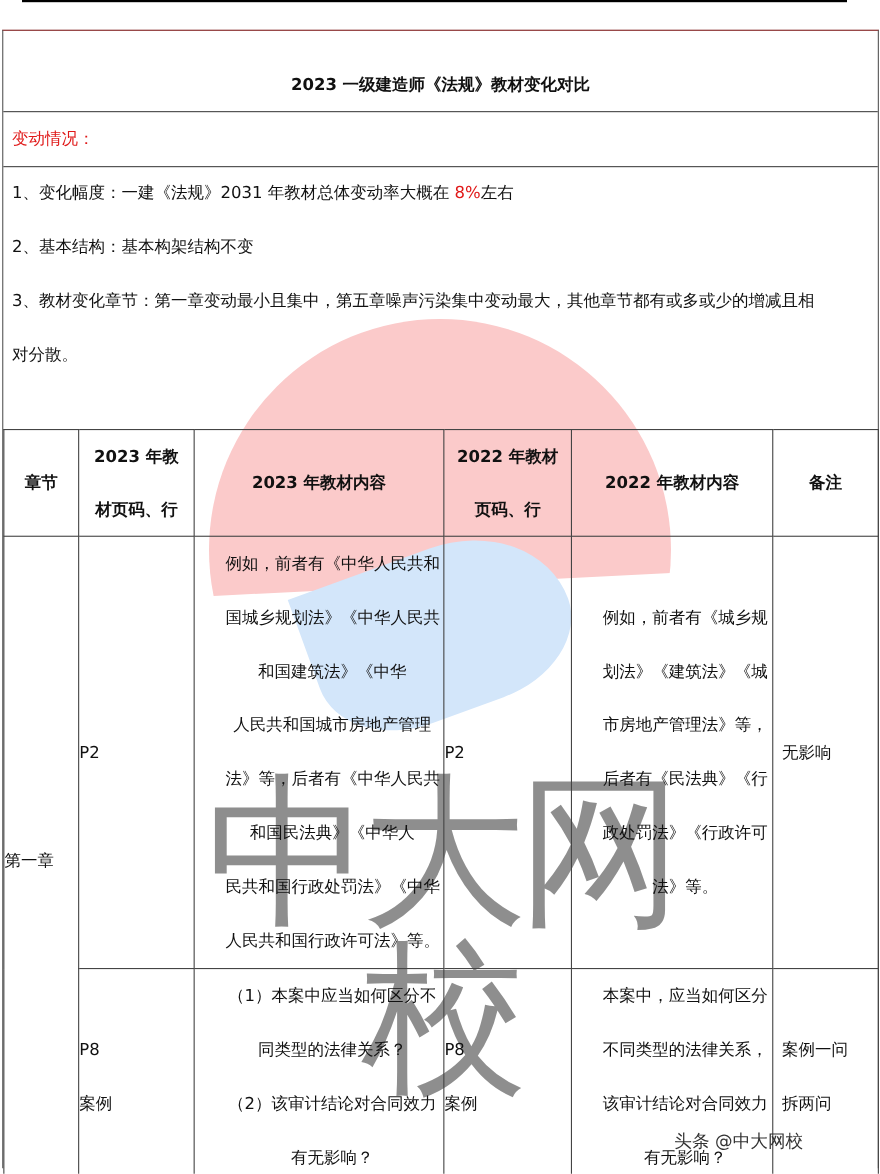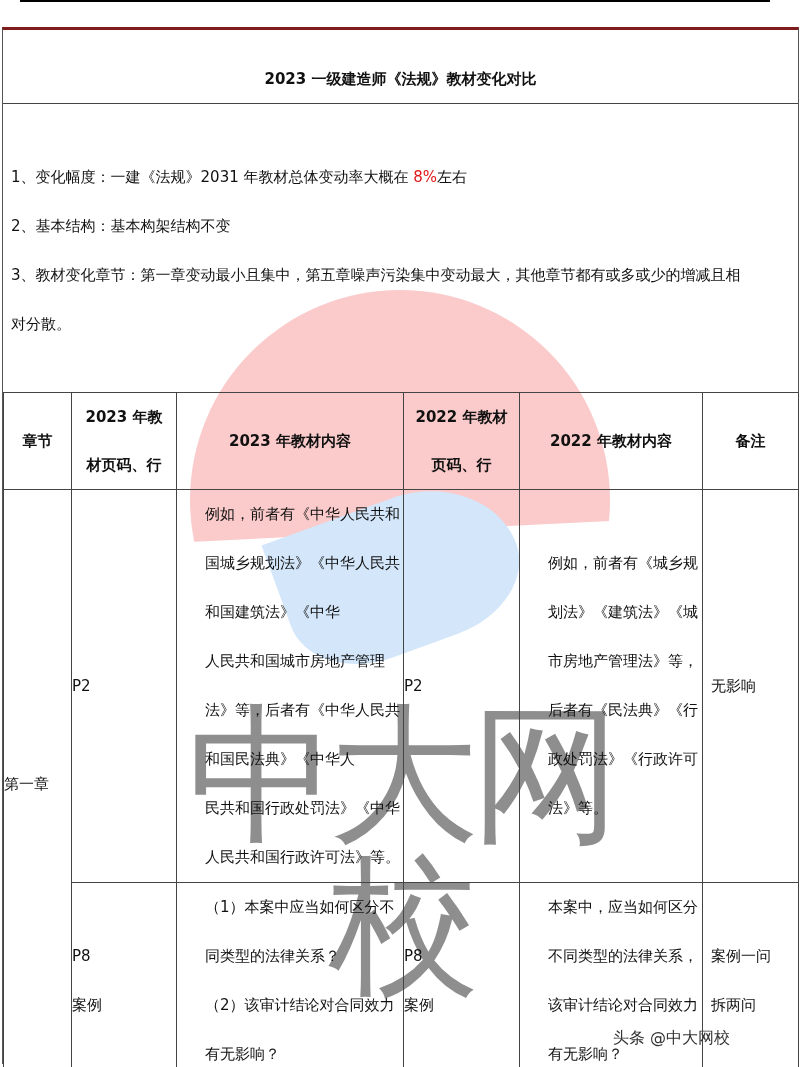--- a/index.html
+++ b/index.html
@@ -23,21 +23,21 @@
   }
   .wm-text {
     left: 150px; top: 700px; width: 500px; text-align: center;
     font-size: 150px; font-weight: normal; color: #737373; letter-spacing: -8px; line-height: 1;
     font-family: "DejaVu Sans", sans-serif; opacity: 0.8;
   }
 
   
   .sheet {
     position: absolute; left: 2px; top: 27px; width: 795px; height: 1034px;
-    border-left: 1px solid #555; border-right: 1px solid #555; border-top: 3px solid #7f1d1d;
+    border-left: 1px solid #555; border-right: 1px solid #555; border-top: 1px solid #7f1d1d;
     z-index: 1;
   }
   .title-row {
     position: absolute; left: 0; top: 0; width: 795px; height: 73px;
     border-bottom: 1px solid #444; display: flex; align-items: flex-end; justify-content: center;
   }
   .title-row span { font-size: 15px; font-weight: bold; margin-bottom: 14px; }
   .status-row {
     position: absolute; left: 0; top: 73px; width: 795px; height: 50px;
     border-bottom: 1px solid #444; display: flex; align-items: center;
@@ -51,21 +51,21 @@
   
   .tbl {
     position: absolute; left: 0; top: 362px; width: 795px;
     border-collapse: collapse; table-layout: fixed; background: transparent;
   }
   .tbl td, .tbl th {
     border: 1px solid #444; font-size: 15px; vertical-align: middle;
     padding: 0; line-height: 49px;
   }
   .tbl th { font-weight: bold; height: 96px; line-height: 48px; }
-  .tbl td.content { text-align: left; padding-left: 28px; padding-right: 4px; }
+  .tbl td.content { text-align: center; padding-left: 28px; padding-right: 4px; }
   .tbl td.chapter { border-bottom: none; }
   .tbl td.note { text-align: left; padding-left: 8px; }
   .cell-line { display: block; white-space: nowrap; }
   .row1 td { height: 382px; }
   .row2 td { height: 190px; }
 
   .credit {
     position: absolute; left: 613px; top: 1028px; font-size: 16px; color: #333; z-index: 2;
     background: transparent;
   }
@@ -75,20 +75,23 @@
 
 <div class="topline"></div>
 
 <div class="wm wm-red-dome"></div>
 <div class="wm wm-blue-wave"></div>
 <div class="wm wm-text">中大网校</div>
 
 <div class="sheet">
   <div class="title-row">
     <span>2023 一级建造师《法规》教材变化对比</span>
+  </div>
+  <div class="status-row">
+    <span>变动情况：</span>
   </div>
 
   <div class="notes">
     <div class="note-line">
       <span>1、变化幅度：一建《法规》2031 年教材总体变动率大概在 </span><span class="red">8%</span><span>左右</span>
     </div>
     <div class="note-line">2、基本结构：基本构架结构不变</div>
     <div class="note-line">3、教材变化章节：第一章变动最小且集中，第五章噪声污染集中变动最大，其他章节都有或多或少的增减且相</div>
     <div class="note-line">对分散。</div>
   </div>

